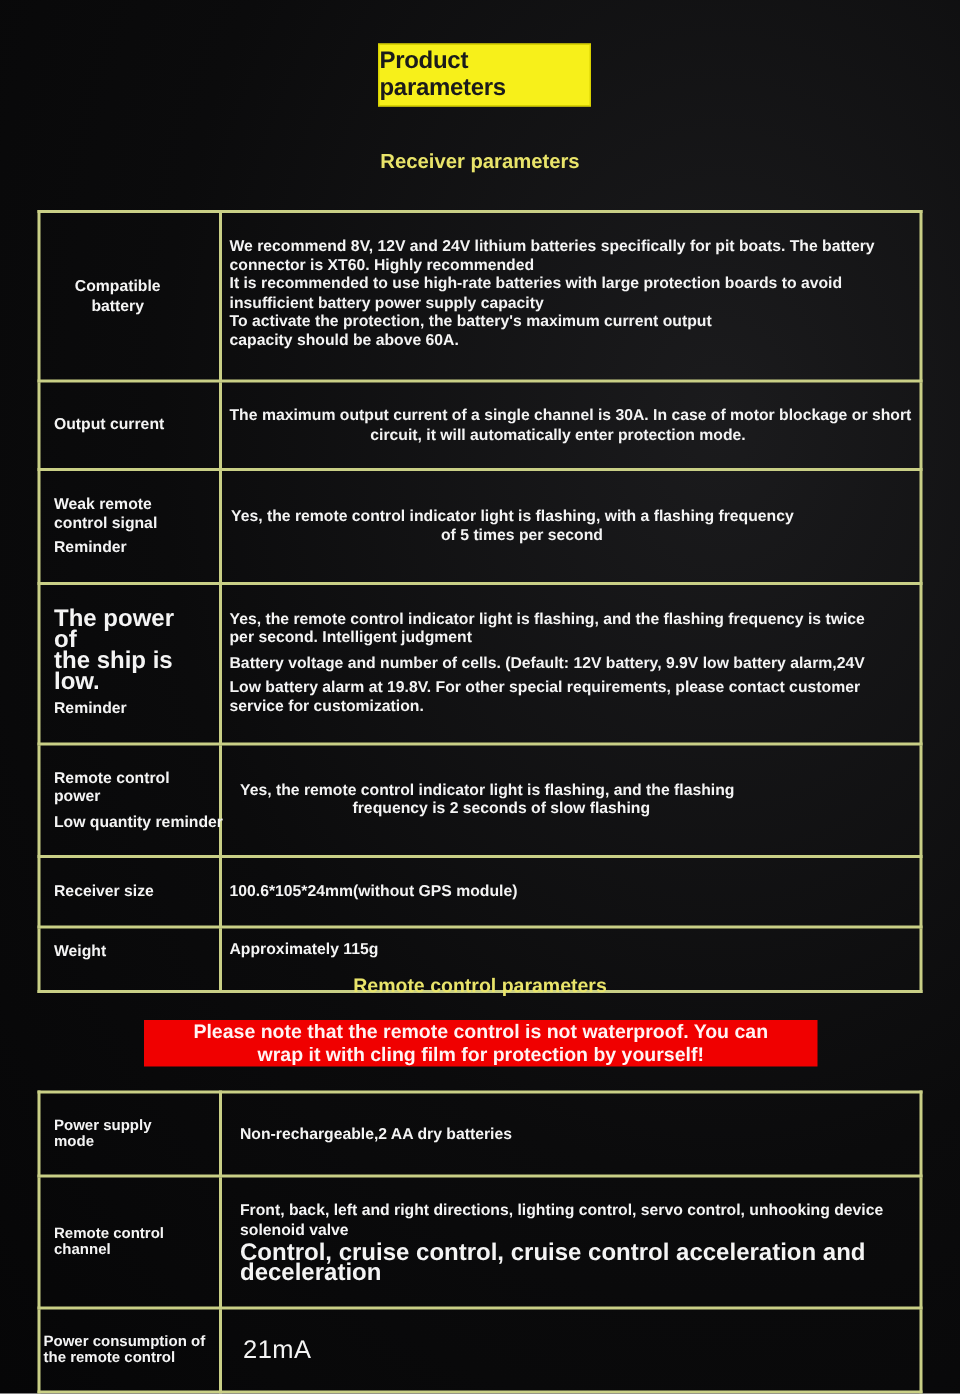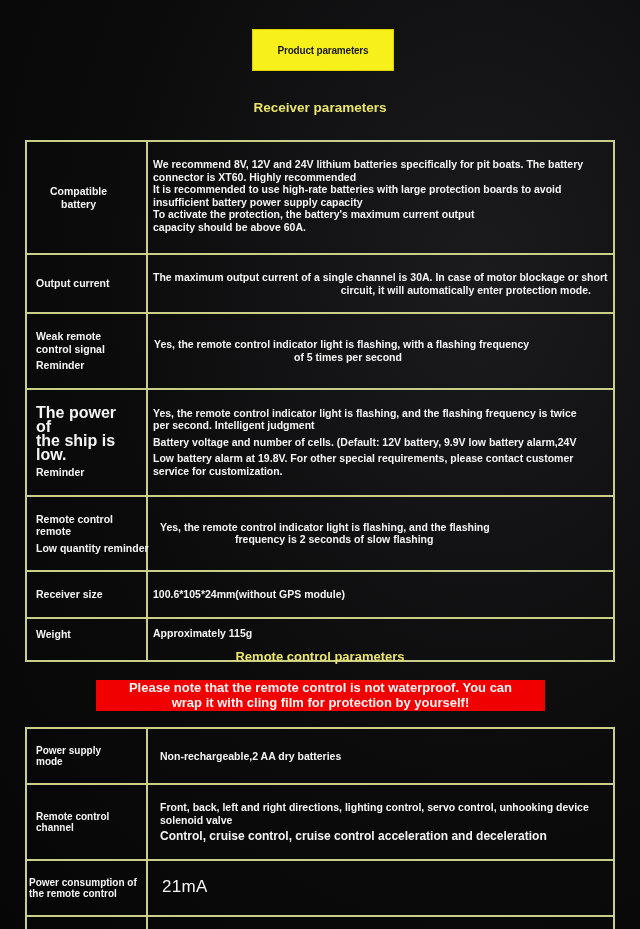--- a/index.html
+++ b/index.html
@@ -7,21 +7,21 @@
     width: 640px; height: 929px; overflow: hidden;
     background: radial-gradient(ellipse at 75% 30%, #1b1b1d 0%, #0b0b0c 55%, #060607 100%);
     font-family: "Liberation Sans", sans-serif;
     color: #f2f2f2;
     position: relative;
   }
   .title-box {
     position: absolute; left: 252px; top: 29px; width: 140px; height: 40px;
     background: #f7f01a; border: 1px solid #d8d200;
     display: flex; align-items: center; justify-content: center;
-    color: #1b1b1b; font-weight: bold; font-size: 10px; letter-spacing: -0.2px;
+    color: #1b1b1b; font-weight: bold; font-size: 16px; letter-spacing: -0.2px;
   }
   .section-title {
     position: absolute; left: 0; width: 640px; text-align: center;
     color: #e9e46a; font-weight: bold; font-size: 13.5px;
   }
   table.spec {
     position: absolute; border-collapse: collapse; table-layout: fixed;
   }
   table.spec td {
     border: 2px solid #c9cf86; vertical-align: middle; padding: 16px;
@@ -32,21 +32,21 @@
   .center { text-align: center; }
   .block { display: block; }
   .mt4 { margin-top: 4px; }
   .notice {
     position: absolute; left: 96px; top: 680px; width: 449px; height: 30px;
     background: #f00000; color: #fff4f4;
     font-weight: bold; font-size: 13px; line-height: 14.5px; text-align: center;
     padding-top: 1px;
   }
   .big { font-size: 17px; font-weight: normal; letter-spacing: 0.3px; }
-  .val-md { font-size: 12px; }
+  .val-md { font-size: 16px; }
   .lbl-sm { font-size: 10px; line-height: 11px; }
   .lbl-lg { font-size: 16px; line-height: 14px; }
 </style>
 </head>
 <body>
 
 <div class="title-box">
   <span>Product parameters</span>
 </div>
 
@@ -73,21 +73,21 @@
       <span class="block">capacity should be above 60A.</span>
     </td>
   </tr>
 
   <tr style="height:55px;margin-left:15px;">
     <td class="label">
       <span class="block">Output current</span>
     </td>
     <td class="value" style="white-space:nowrap; overflow:visible;">
       <span class="block">The maximum output current of a single channel is 30A. In case of motor blockage or short</span>
-      <span class="block center" style="padding-right:20px;text-align:right;">circuit, it will automatically enter protection mode.</span>
+      <span class="block center" style="padding-right:20px;">circuit, it will automatically enter protection mode.</span>
     </td>
   </tr>
 
   <tr style="height:66px;">
     <td class="label">
       <span class="block">Weak remote</span>
       <span class="block">control signal</span>
       <span class="block mt4">Reminder</span>
     </td>
     <td class="value" style="padding-left:6px;">
@@ -107,21 +107,21 @@
       <span class="block">per second. Intelligent judgment</span>
       <span class="block mt4">Battery voltage and number of cells. (Default: 12V battery, 9.9V low battery alarm,24V</span>
       <span class="block mt4">Low battery alarm at 19.8V. For other special requirements, please contact customer</span>
       <span class="block">service for customization.</span>
     </td>
   </tr>
 
   <tr style="height:58px;">
     <td class="label" style="white-space:nowrap; overflow:visible; position:relative;">
       <span class="block">Remote control</span>
-      <span class="block">remote</span>
+      <span class="block">power</span>
       <span class="block mt4" style="position:relative; z-index:2;">Low quantity reminder</span>
     </td>
     <td class="value" style="padding-left:12px;">
       <span class="block">Yes, the remote control indicator light is flashing, and the flashing</span>
       <span class="block" style="padding-left:75px;">frequency is 2 seconds of slow flashing</span>
     </td>
   </tr>
 
   <tr style="height:42px;">
     <td class="label">

